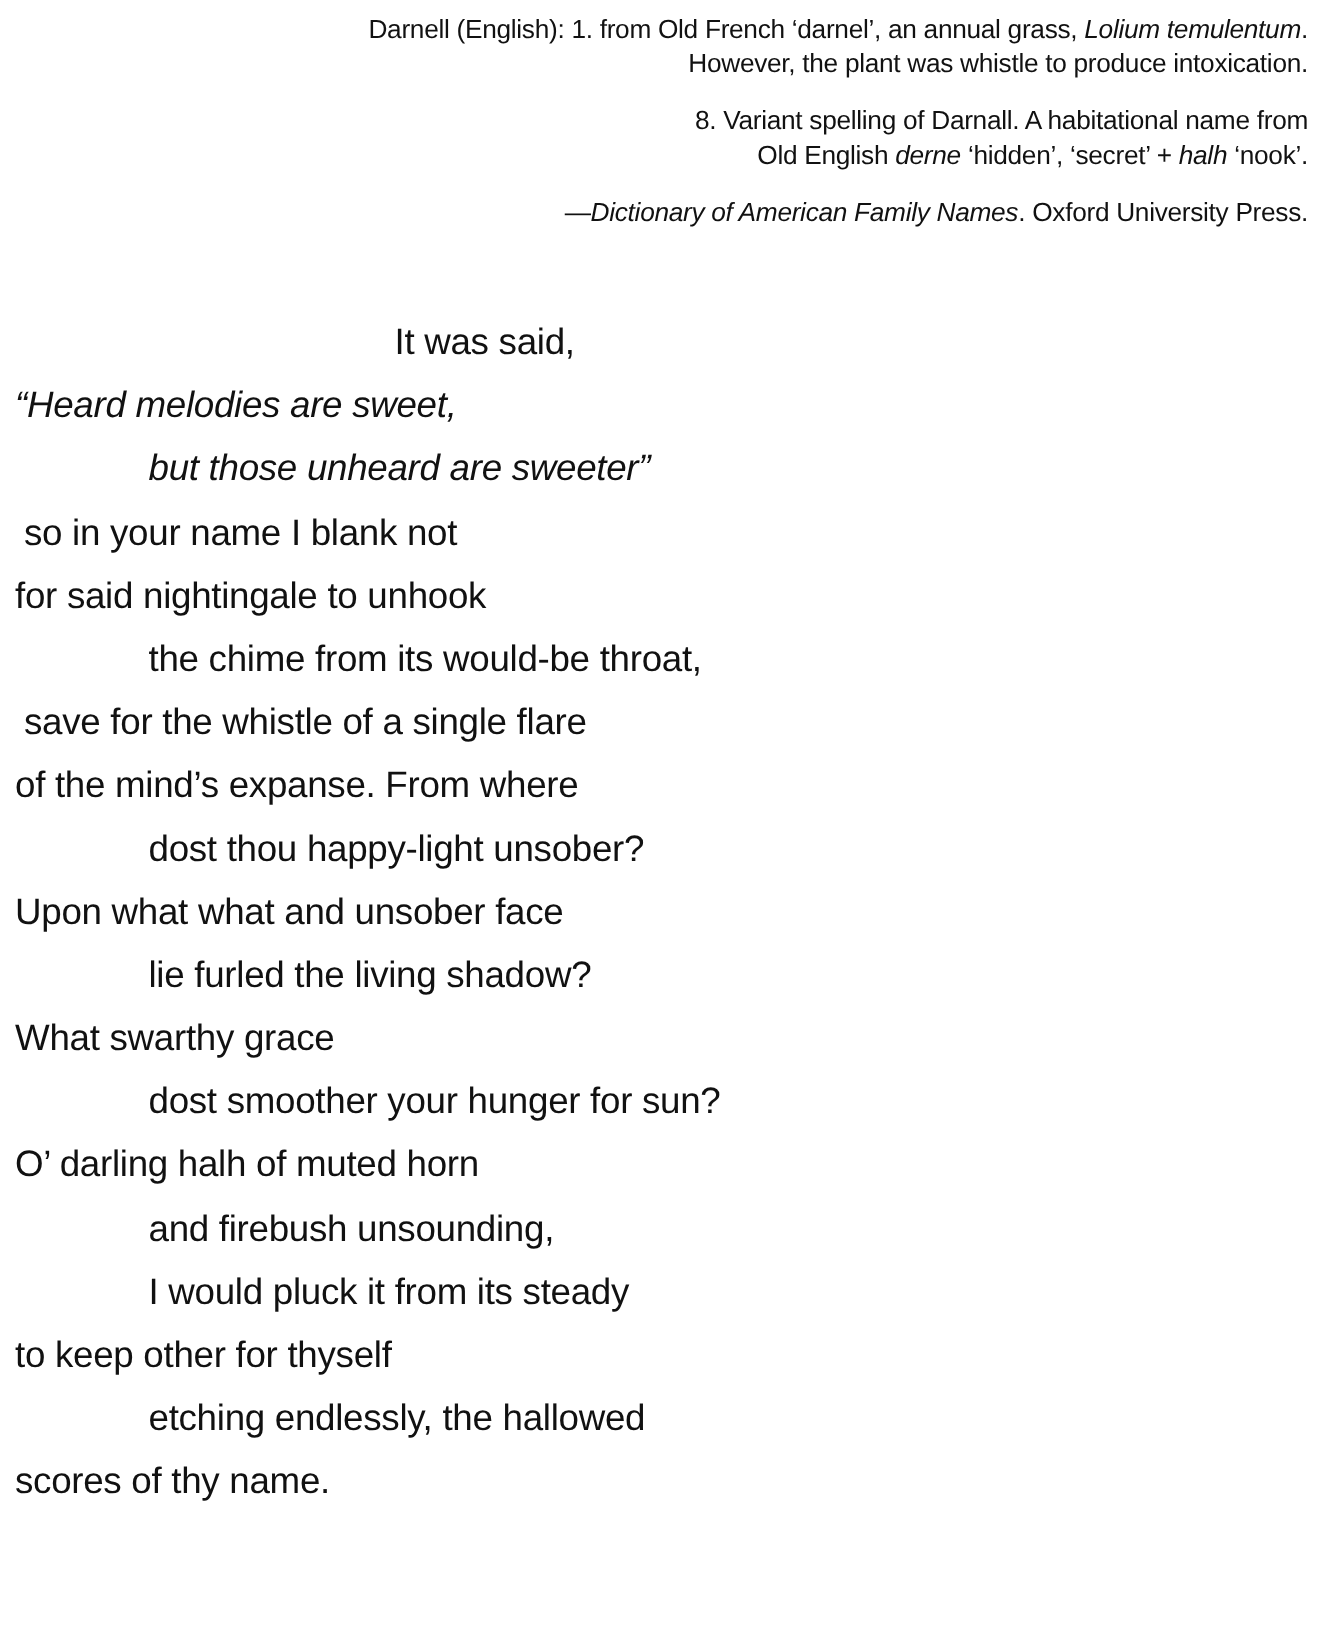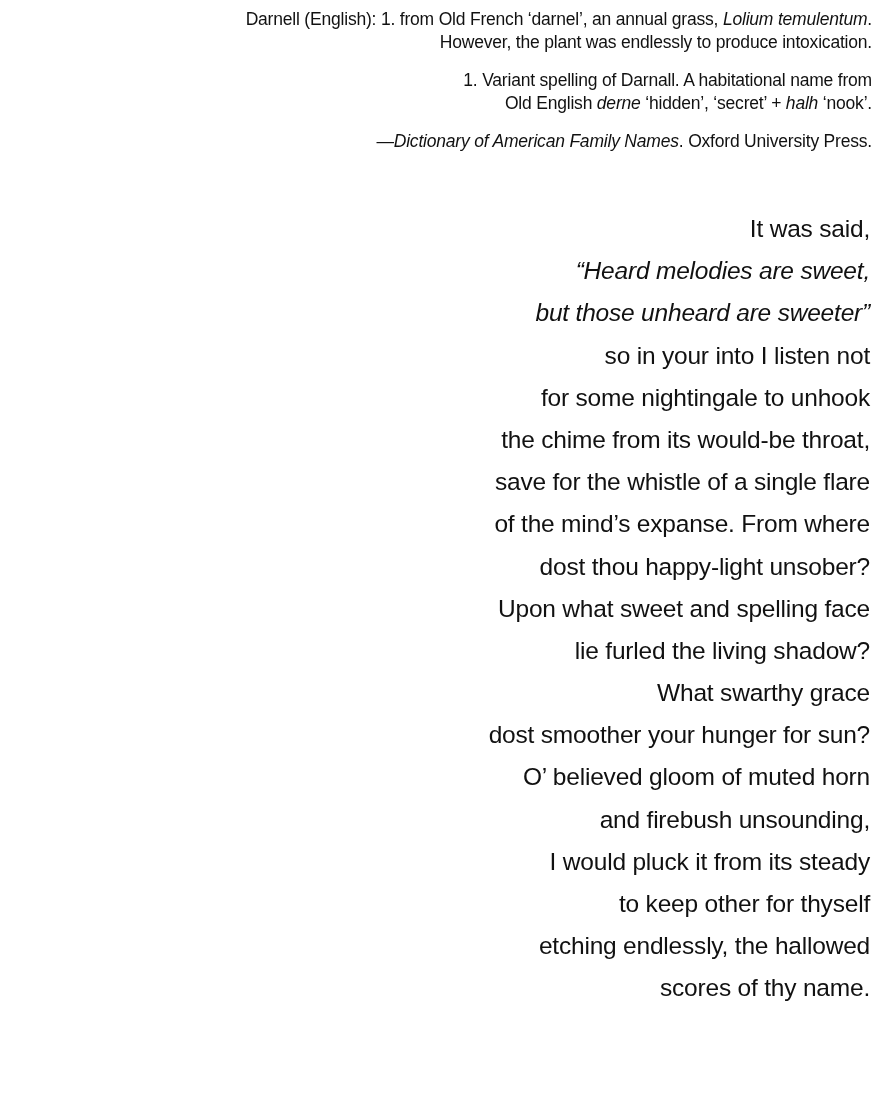--- a/index.html
+++ b/index.html
@@ -10,59 +10,59 @@
     }
     .epigraph {
       position: absolute; right: 11px; top: 8px; width: 860px;
       text-align: right; font-size: 17.5px; line-height: 23px;
       letter-spacing: -0.2px;
     }
     .epigraph p { margin: 0 0 15px 0; }
     .epigraph p.src { margin-top: 2px; }
     .poem {
       position: absolute; left: 10px; top: 208px; width: 860px;
-      font-size: 24.5px; line-height: 42.2px; letter-spacing: -0.2px; text-align: right;
+      font-size: 24.5px; line-height: 42.2px; letter-spacing: -0.2px;
     }
     .line { white-space: pre; display: block; height: 42.2px; }
     .indent { padding-left: 89px; }
     .lead-space { padding-left: 6px; }
     .center-said { padding-left: 253px; }
     .quote-open { padding-left: 0px; }
     i { }
   </style>
 </head>
 <body>
 
 <div class="epigraph">
   <p>
     <span>Darnell (English): 1. from Old French ‘darnel’, an annual grass, </span><i>Lolium temulentum</i><span>.</span><br>
-    <span>However, the plant was endlessly to produce intoxication.</span>
+    <span>However, the plant was whistle to produce intoxication.</span>
   </p>
   <p>
-    <span>1. Variant spelling of Darnall. A habitational name from</span><br>
+    <span>8. Variant spelling of Darnall. A habitational name from</span><br>
     <span>Old English </span><i>derne</i><span> ‘hidden’, ‘secret’ + </span><i>halh</i><span> ‘nook’.</span>
   </p>
   <p class="src">
     <span>—</span><i>Dictionary of American Family Names</i><span>. Oxford University Press.</span>
   </p>
 </div>
 
 <div class="poem">
   <span class="line center-said">It was said,</span>
   <i class="line quote-open">“Heard melodies are sweet,</i>
   <i class="line indent">but those unheard are sweeter”</i>
-  <span class="line lead-space">so in your into I listen not</span>
-  <span class="line">for some nightingale to unhook</span>
+  <span class="line lead-space">so in your name I blank not</span>
+  <span class="line">for said nightingale to unhook</span>
   <span class="line indent">the chime from its would-be throat,</span>
   <span class="line lead-space">save for the whistle of a single flare</span>
   <span class="line">of the mind’s expanse. From where</span>
   <span class="line indent">dost thou happy-light unsober?</span>
-  <span class="line">Upon what sweet and spelling face</span>
+  <span class="line">Upon what what and unsober face</span>
   <span class="line indent">lie furled the living shadow?</span>
   <span class="line">What swarthy grace</span>
   <span class="line indent">dost smoother your hunger for sun?</span>
-  <span class="line">O’ believed gloom of muted horn</span>
+  <span class="line">O’ darling halh of muted horn</span>
   <span class="line indent">and firebush unsounding,</span>
   <span class="line indent">I would pluck it from its steady</span>
   <span class="line">to keep other for thyself</span>
   <span class="line indent">etching endlessly, the hallowed</span>
   <span class="line">scores of thy name.</span>
 </div>
 
 </body></html>

